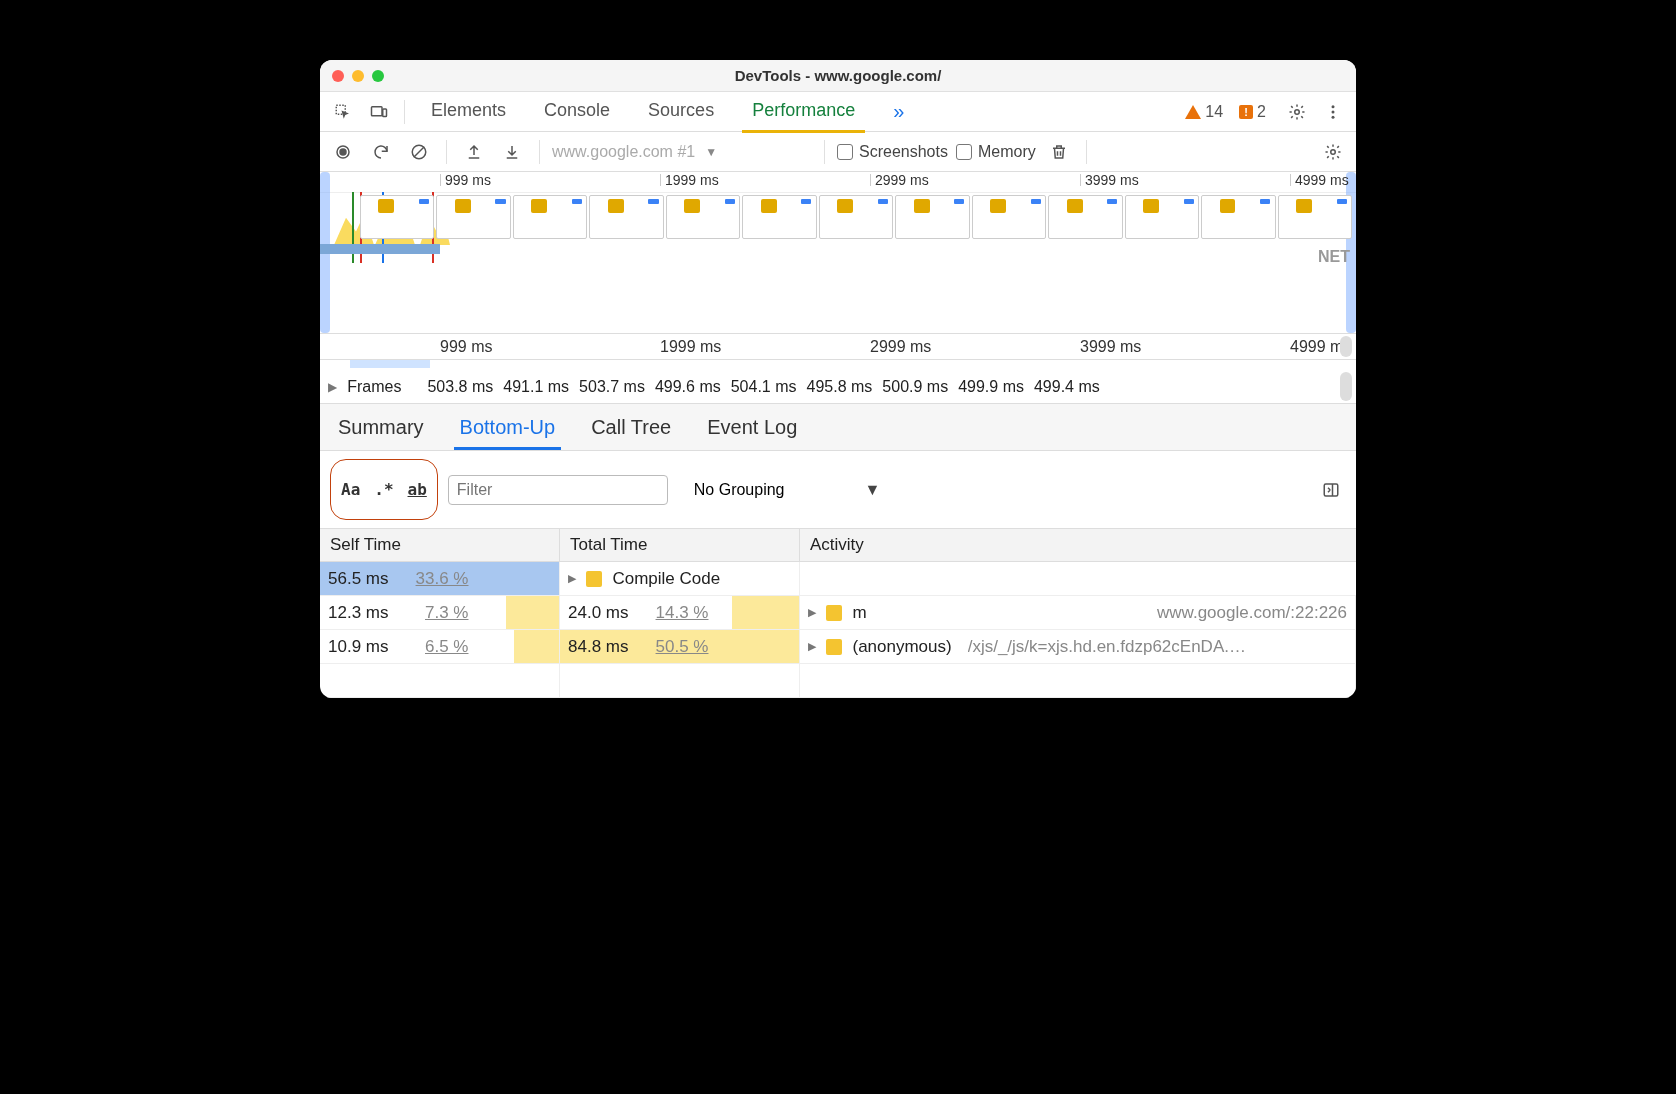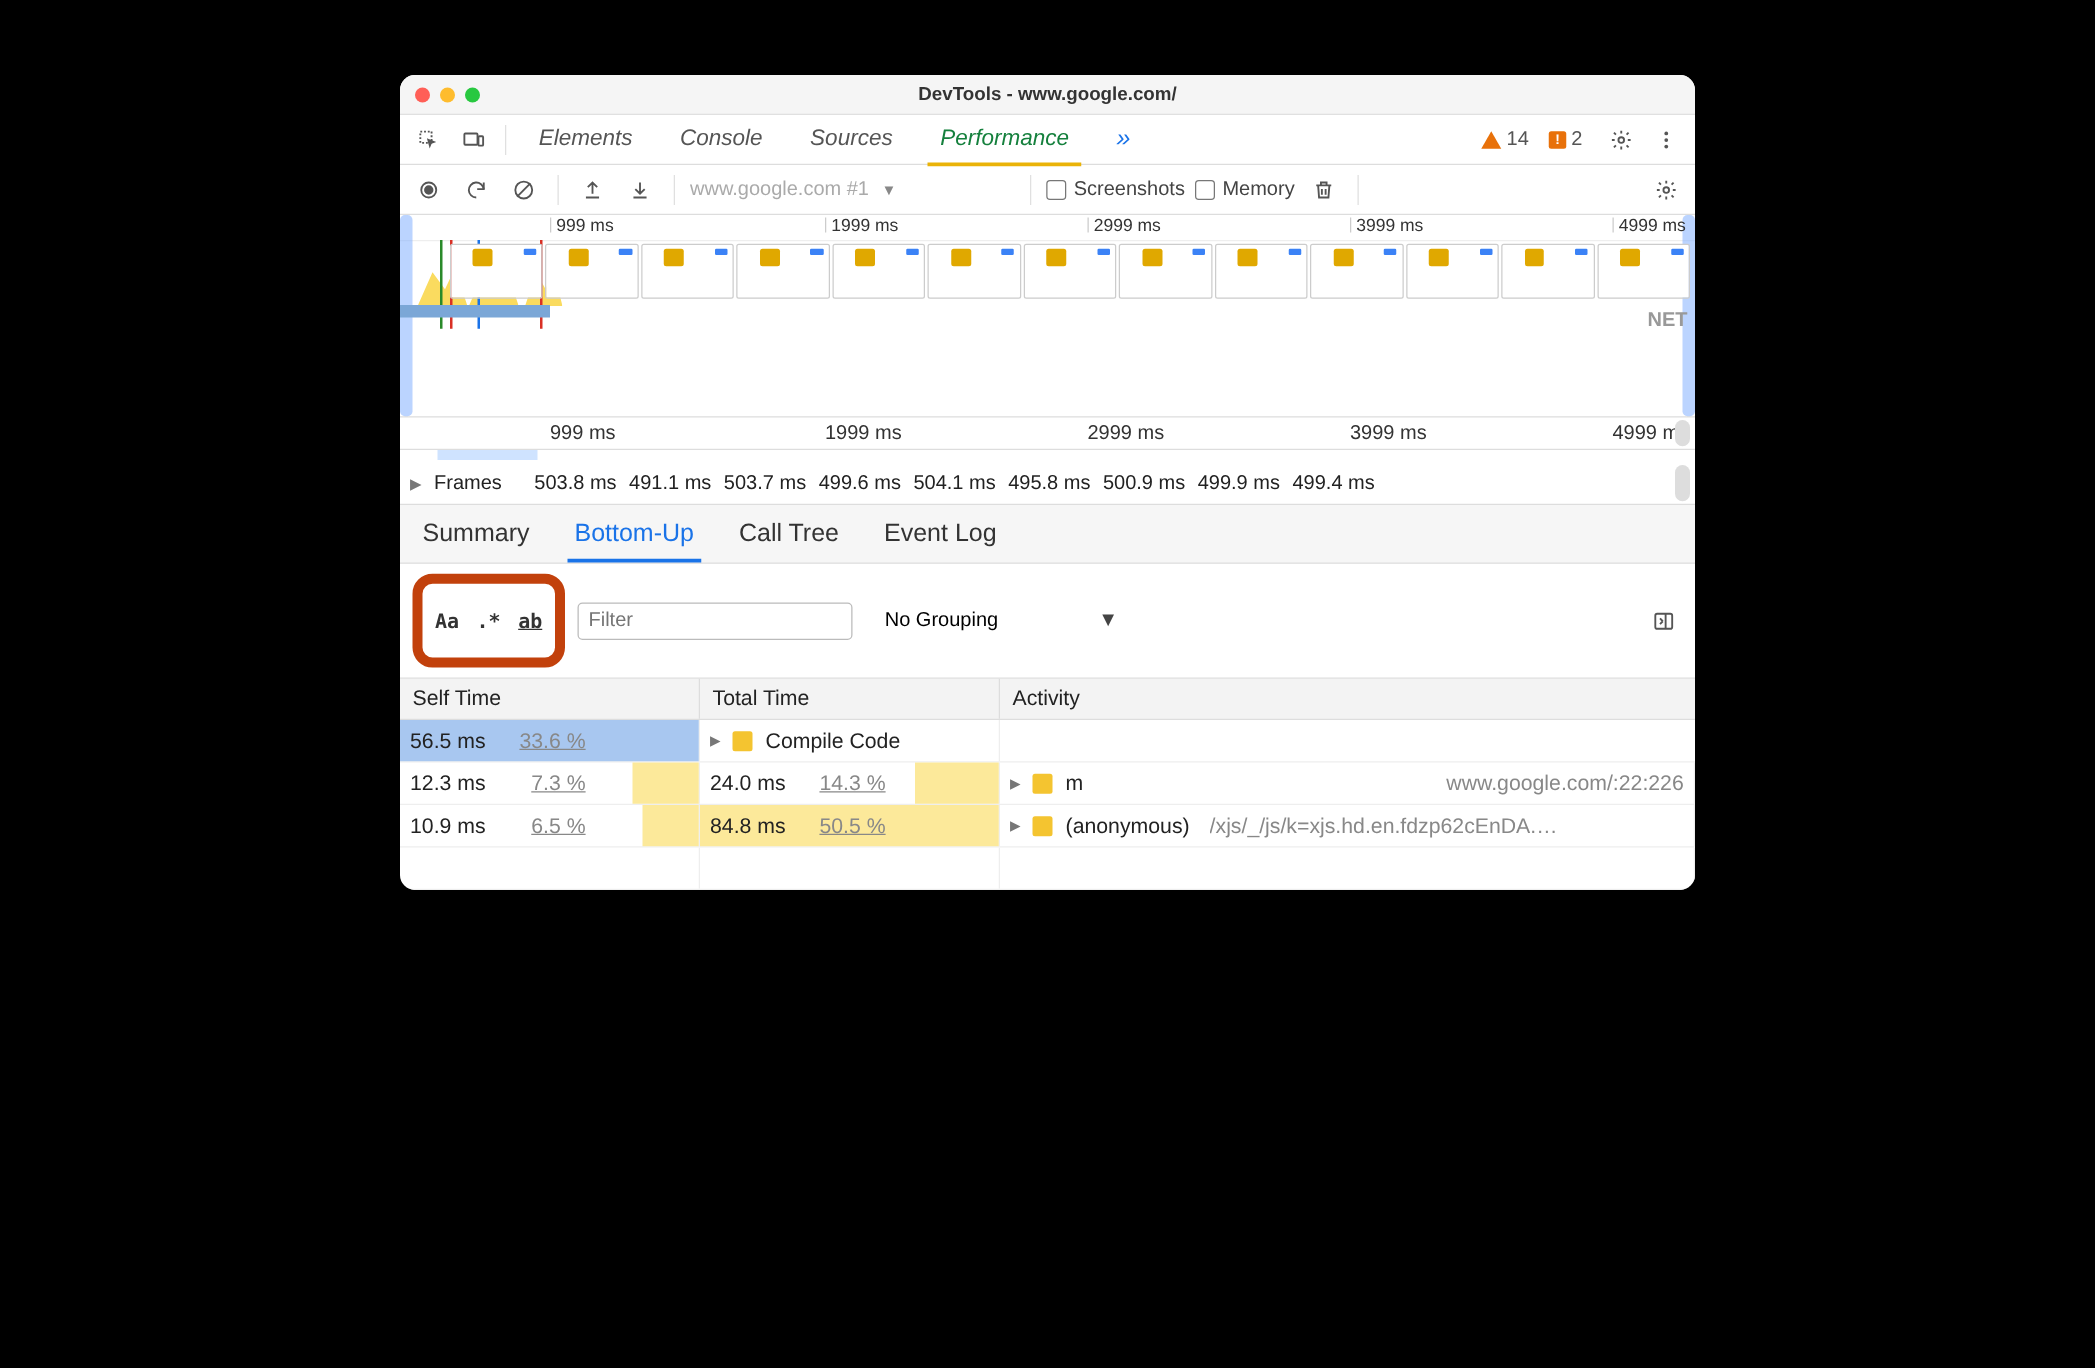--- a/index.html
+++ b/index.html
@@ -48,21 +48,21 @@
     border-bottom: 1px solid #ddd; padding: 0 8px; gap: 6px;
     color: #555; font-size: 18px;
   }
   .icon-btn {
     width: 30px; height: 30px; display: flex; align-items: center; justify-content: center;
     cursor: pointer; color: #555;
   }
   .icon-btn svg { width: 18px; height: 18px; }
   .divider-v { width: 1px; height: 24px; background: #e0e0e0; margin: 0 4px; }
   .main-tabs { display: flex; gap: 18px; margin-left: 6px; }
-  .main-tab { padding: 8px 10px; cursor: pointer; color: #555; font-style: italic; }
+  .main-tab { padding: 8px 10px; cursor: pointer; color: #555; }
   .main-tab.active { color: #15803d; border-bottom: 3px solid #eab308; margin-bottom: -2px; }
   .spacer { flex: 1; }
   .issue-badge { display: flex; align-items: center; gap: 4px; font-size: 16px; }
   .tri-warn { width: 0; height: 0; border-left: 8px solid transparent; border-right: 8px solid transparent; border-bottom: 14px solid #e8710a; }
   .sq-issue { width: 14px; height: 14px; background: #e8710a; color: #fff; font-weight: bold; font-size: 11px; display: flex; align-items: center; justify-content: center; border-radius: 2px;}
   
   .perf-toolbar {
     display: flex; align-items: center; height: 40px; gap: 8px; padding: 0 8px;
     border-bottom: 1px solid #ddd; font-size: 16px; color: #444;
   }
@@ -107,21 +107,21 @@
   }
   .subtab { padding: 8px 6px; cursor:pointer; color:#333;}
   .subtab.active { color:#1a73e8; border-bottom: 3px solid #1a73e8; }
   
   .filter-row {
     display:flex; align-items:center; gap: 10px; padding: 8px 10px; border-bottom: 1px solid #ddd;
     font-size: 16px;
     position: relative;
   }
   .match-group {
-    display:flex; gap: 14px; align-items:flex-start; padding: 20px 10px; border: 8px solid #c2410c; border-radius: 16px;
+    display:flex; gap: 14px; align-items:flex-start; padding: 20px 10px; border: 1px solid #c2410c; border-radius: 16px;
     font-weight: bold; color:#333;
   }
   .match-group span { font-family: ui-monospace, Menlo, monospace; }
   .filter-input { border: 1px solid #bbb; border-radius: 4px; padding: 5px 8px; font-size: 16px; width: 220px; color:#333;}
   .grouping { display:flex; align-items:center; gap: 80px; flex: 0 0 auto; margin-left: 16px;}
   .grouping .caret { color:#444;}
   .side-toggle { margin-left:auto; }
   
   .tbl { font-size: 17px; color:#222; }
   .tbl-head { display:grid; grid-template-columns: 240px 240px 1fr; background: #f3f3f3; border-bottom: 1px solid #ddd;}

